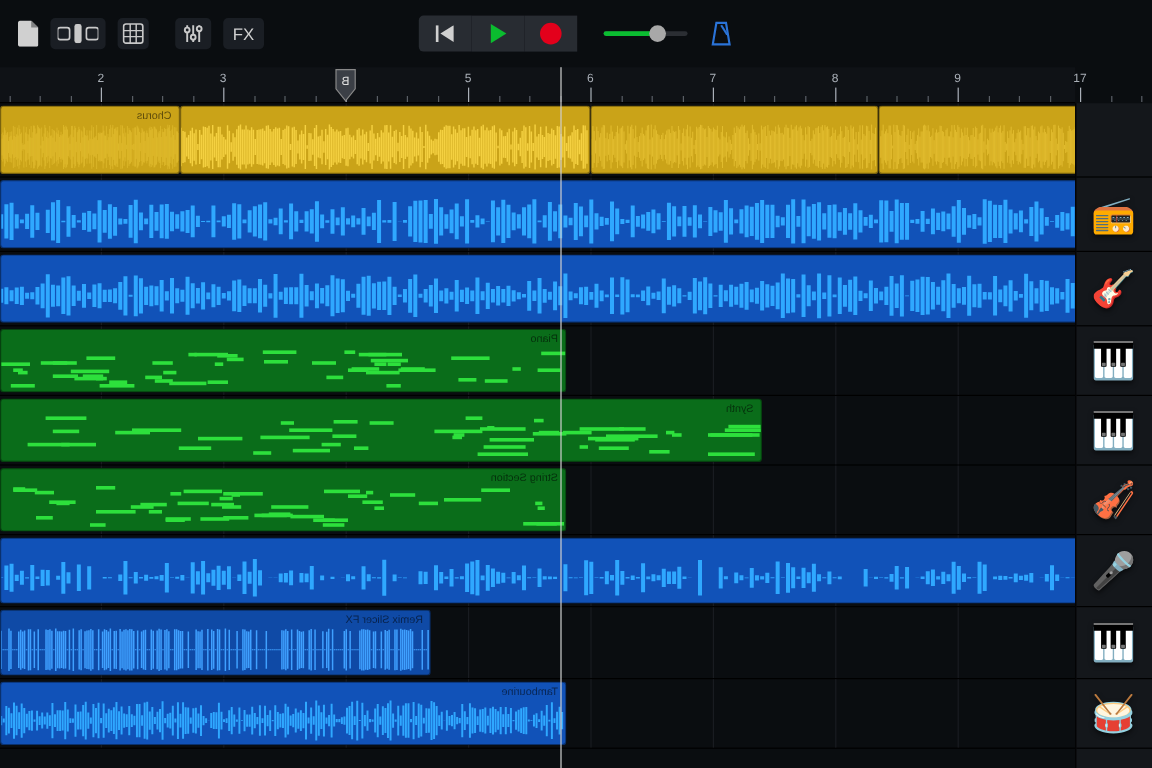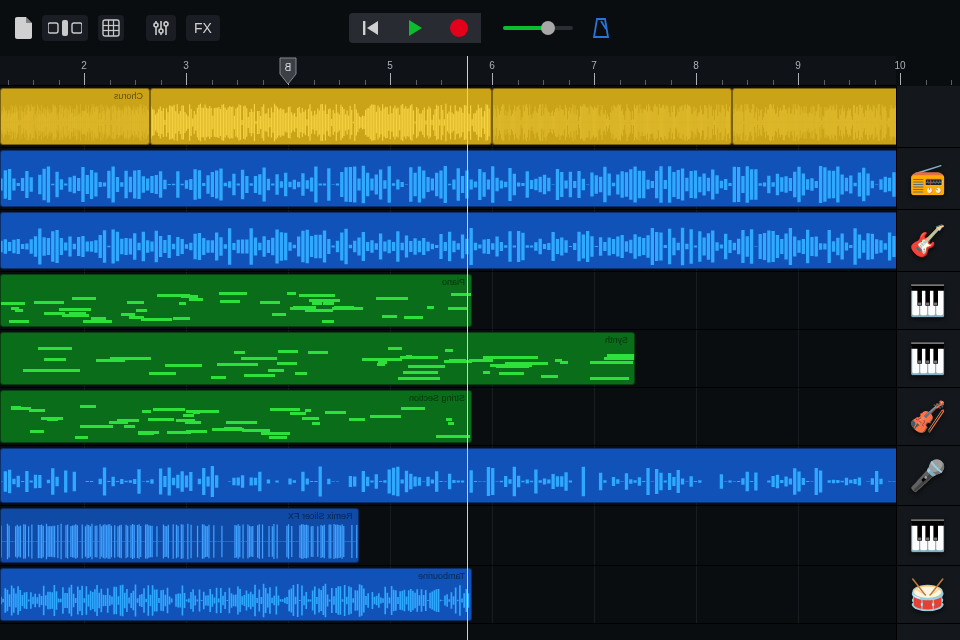--- a/index.html
+++ b/index.html
@@ -336,21 +336,21 @@
       <div class="tick-label" style="left: 696px;">8</div>
       <div class="tick minor" style="left: 721.5px;"></div>
       <div class="tick minor" style="left: 747px;"></div>
       <div class="tick minor" style="left: 772.5px;"></div>
       <div class="tick major" style="left: 798px;"></div>
       <div class="tick-label" style="left: 798px;">9</div>
       <div class="tick minor" style="left: 823.5px;"></div>
       <div class="tick minor" style="left: 849px;"></div>
       <div class="tick minor" style="left: 874.5px;"></div>
       <div class="tick major" style="left: 900px;"></div>
-      <div class="tick-label" style="left: 900px;">10</div>
+      <div class="tick-label" style="left: 900px;">17</div>
       <div class="tick minor" style="left: 925.5px;"></div>
       <div class="tick minor" style="left: 951px;"></div>
       <div class="arrangement-marker" style="left: 288px;"><svg width="24" height="30" viewBox="0 0 24 30">
           <path d="M4 2 H20 V18 L12 28 L4 18 Z" fill="#3b3f46" stroke="#888" stroke-width="1"></path>
           <text x="12" y="15" font-size="10" fill="#ddd" text-anchor="middle" transform="scale(-1,1) translate(-24,0)">B</text>
         </svg></div>
     </div>
 </div>
 
 <div class="playhead" id="playhead" style="left: 466.5px;"></div>

